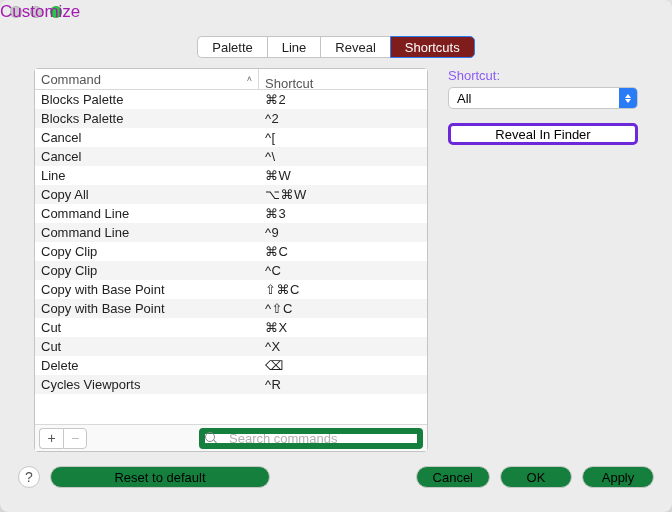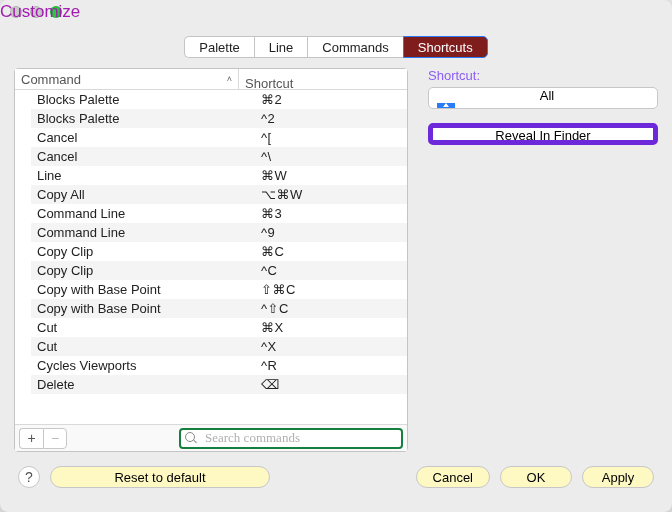--- a/index.html
+++ b/index.html
@@ -78,21 +78,21 @@
   .segmented button.sel {
     background: #7f1d1d;
     border-color: #2a7bf6;
     color: #fff;
     position: relative;
     z-index: 1;
   }
 
   .content {
     display: flex;
-    padding: 0 14px;
+    padding: 0 34px;
   }
   .left {
     flex: 0 0 394px;
     border: 1px solid #c4c4c4;
     border-radius: 4px;
     background: #fff;
     display: flex;
     flex-direction: column;
     height: 384px;
   }
@@ -114,21 +114,20 @@
   .col-cmd { flex: 0 0 224px; justify-content: space-between; }
   .col-sc  { flex: 1; }
   .sort-ind {
     font-size: 9px;
     color: #666;
   }
 
   .tbl-body {
     flex: 1;
     overflow: hidden;
-    margin-left: 16px;
   }
   .row {
     display: flex;
     height: 19px;
     align-items: center;
   }
   .row:nth-child(even) { background: #f4f4f4; }
   .row .c {
     padding: 0 6px;
     font-size: 13px;
@@ -165,26 +164,25 @@
   .btn-group button:last-child { border-radius: 0 4px 4px 0; color: #bbb;}
   .search {
     flex: 1;
     position: relative;
     margin-left: 100px;
   }
   .search input {
     width: 100%;
     height: 21px;
     border-radius: 4px;
-    border: 2px solid #15803d;
+    border: 6px solid #15803d;
     padding: 0 6px 0 24px;
     font-size: 13px;
     color: #ef4444;
     background: #fff;
-    font-family: Liberation Serif, serif;
   }
   .search input::placeholder { color: #b0b0b0; }
   .search .sicon {
     position: absolute;
     left: 6px;
     top: 50%;
     transform: translateY(-50%);
     width: 12px;
     height: 12px;
   }
@@ -220,21 +218,20 @@
     height: 22px;
     background: #fff;
     border: 1px solid #c7c7c7;
     border-radius: 5px;
     display: flex;
     align-items: center;
     justify-content: space-between;
     padding-left: 8px;
     margin-bottom: 14px;
     overflow: hidden;
-    flex-direction: column;
   }
   .select .val {
     font-size: 13px;
   }
   .select .arrows {
     width: 18px;
     align-self: stretch;
     background: #2a7bf6;
     display:flex;
     flex-direction:column;
@@ -251,21 +248,21 @@
     border-bottom:4px solid #fff;
   }
   .select .arrows .dn{
     border-left:3px solid transparent;
     border-right:3px solid transparent;
     border-top:4px solid #fff;
   }
   .reveal {
     width: 100%;
     height: 22px;
-    border: 5px solid #6d28d9;
+    border: 3px solid #6d28d9;
     border-radius: 5px;
     background: #fff;
     font-size: 13px;
   }
 
   .footer {
     height: 50px;
     display: flex;
     align-items: center;
     padding: 0 18px;
@@ -278,21 +275,21 @@
     border: 1px solid #c7c7c7;
     background: #fff;
     font-size: 14px;
     color: #555;
     display:flex;align-items:center;justify-content:center;
   }
   .btn {
     height: 22px;
     border: 1px solid #c7c7c7;
     border-radius: 11px;
-    background: #fef9c3;
+    background: #15803d;
     font-size: 13px;
     padding: 0 16px;
     min-width: 72px;
   }
   .reset { width: 220px; }
   .spacer { flex: 1; }
 </style>
 </head>
 <body>
 
@@ -302,21 +299,21 @@
     <span></span>
     <span class="green"></span>
   </div>
   <div class="title">Customize</div>
 </div>
 
 <div class="tabs">
   <div class="segmented">
     <button>Palette</button>
     <button>Line</button>
-    <button>Commands</button>
+    <button>Reveal</button>
     <button class="sel">Shortcuts</button>
   </div>
 </div>
 
 <div class="content">
   <div class="left">
     <div class="tbl-head">
       <div class="col col-cmd">
         <span>Command</span>
         <span class="sort-ind">˄</span>
@@ -376,26 +373,26 @@
         </div>
         <div class="row">
           <div class="c">Cut</div>
           <div class="c">⌘X</div>
         </div>
         <div class="row">
           <div class="c">Cut</div>
           <div class="c">^X</div>
         </div>
         <div class="row">
+          <div class="c">Delete</div>
+          <div class="c">⌫</div>
+        </div>
+        <div class="row">
           <div class="c">Cycles Viewports</div>
           <div class="c">^R</div>
-        </div>
-        <div class="row">
-          <div class="c">Delete</div>
-          <div class="c">⌫</div>
         </div>
         <div class="row">
           <div class="c"> </div>
           <div class="c"> </div>
         </div>
       </div>
     <div class="left-foot">
       <div class="btn-group">
         <button>+</button>
         <button>−</button>

